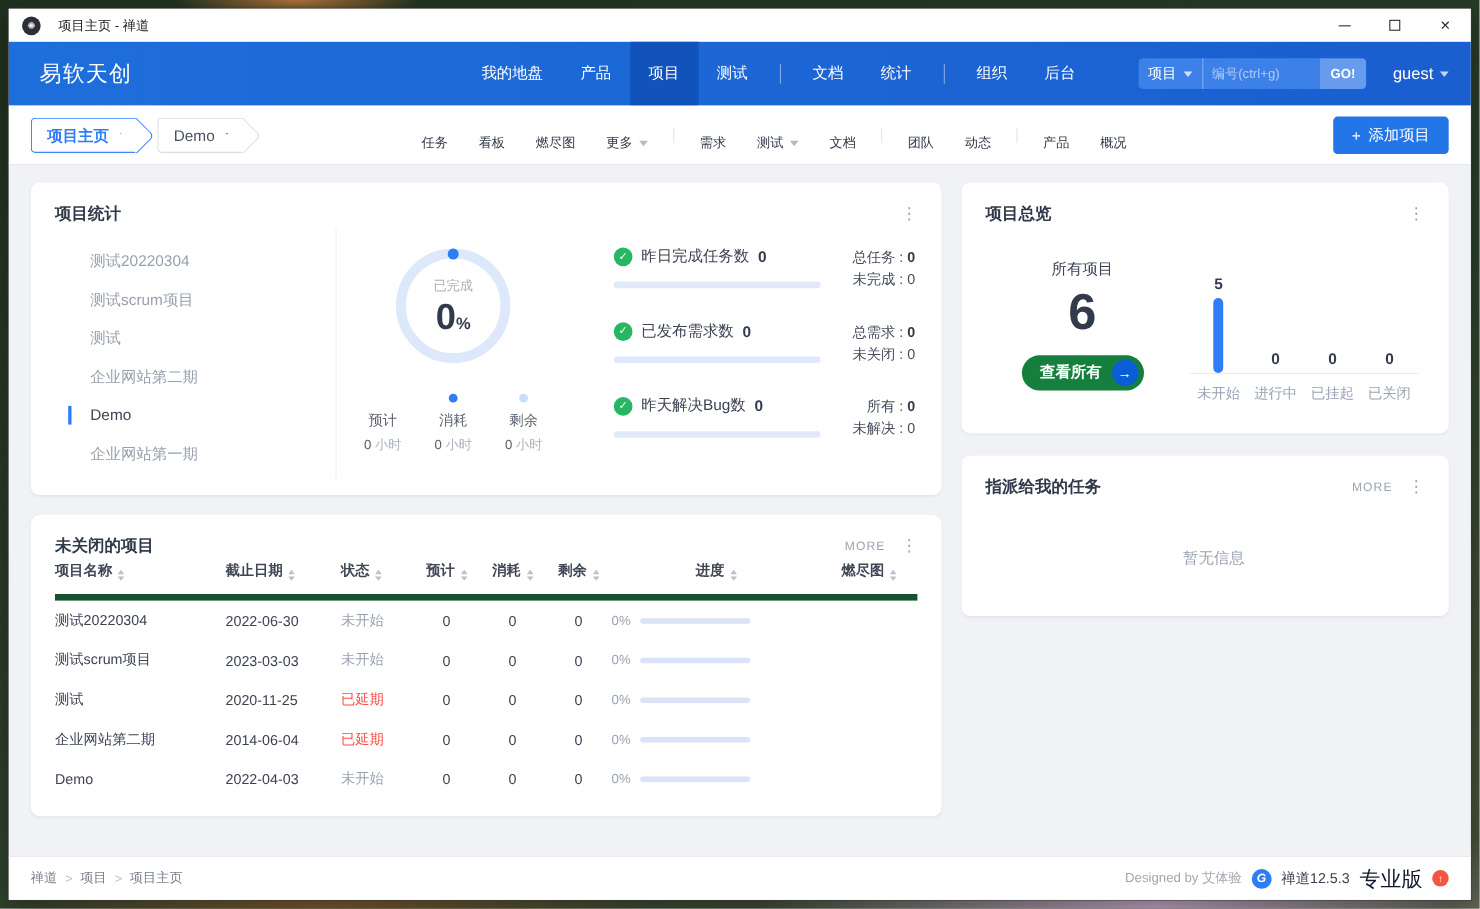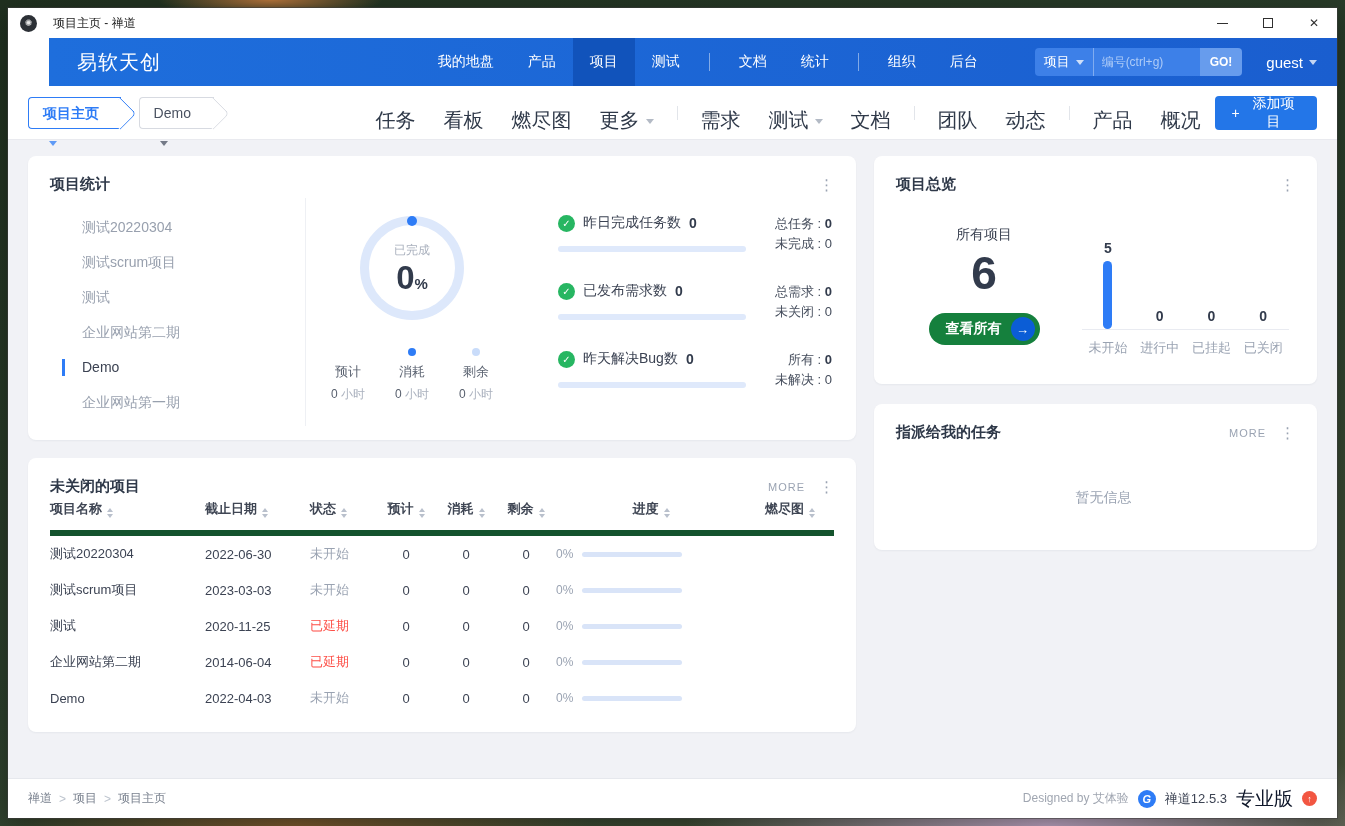--- a/index.html
+++ b/index.html
@@ -21,22 +21,22 @@
   .titlebar { height:30px; background:#fff; display:flex; align-items:center; padding-left:12px; flex:0 0 auto; }
   .app-icon { width:17px; height:17px; border-radius:50%; background:#2c3036; color:#e8e8e8; font-size:9px;
     display:flex; align-items:center; justify-content:center; }
   .tb-title { font-size:12px; color:#1c1c1c; margin-left:16px; }
   .tb-controls { margin-left:auto; display:flex; height:100%; }
   .tb-btn { width:46px; height:100%; display:flex; align-items:center; justify-content:center; color:#303030; }
   .glyph-min { width:11px; height:1px; background:#303030; display:block; }
   .glyph-max { width:10px; height:10px; border:1px solid #303030; display:block; }
   .glyph-close { font-size:12px; line-height:1; }
   
-  .navbar { height:48px; flex:0 0 auto; background:linear-gradient(90deg,#1e6edc,#1a5ecf);
-    display:flex; align-items:stretch; padding:0 20px 0 28px;margin-left:41px; }
+  .navbar { height:58px; flex:0 0 auto; background:linear-gradient(90deg,#1e6edc,#1a5ecf);
+    display:flex; align-items:stretch; padding:0 20px 0 28px; }
   .brand { color:#fff; font-size:20px; align-self:center; letter-spacing:1px; }
   .nav-items { display:flex; margin-left:auto; align-items:stretch; }
   .nav-item { padding:0 17px; display:flex; align-items:center; color:#fff; font-size:14px; cursor:pointer; }
   .nav-item.active { background:#1153bb; }
   .nav-div { width:1px; background:rgba(255,255,255,.45); height:18px; align-self:center; margin:0 12px; }
   .caret { display:inline-block; width:0; height:0; border-left:4px solid transparent; border-right:4px solid transparent;
     border-top:5px solid currentColor; opacity:.75; margin-left:6px; vertical-align:middle; }
   .search-group { display:flex; align-items:center; background:#3d80e8; border-radius:4px; margin-left:40px;
     align-self:center; height:28px; overflow:hidden; }
   .scope { color:#fff; font-size:13px; padding:0 9px; display:flex; align-items:center; height:100%; cursor:pointer; }
@@ -52,21 +52,21 @@
   .crumbs { display:flex; align-items:center; }
   .crumb { position:relative; height:32px; line-height:30px; padding:0 8px 0 14px; font-size:14px; background:transparent; }
   .crumb .arrow { content:""; position:absolute; top:4.6px; right:-11px; width:22.5px; height:22.5px;
     transform:rotate(45deg); border-radius:0 5px 0 0; background:#fff; }
   .crumb-label { position:relative; z-index:2; }
   .crumb-primary { border:1px solid #2e7cf6; border-right:none; border-radius:4px 0 0 4px; color:#2e7cf6; font-weight:700; }
   .crumb-primary .arrow { border-top:1px solid #2e7cf6; border-right:1px solid #2e7cf6; }
   .crumb-secondary { border:1px solid #d7dae1; border-right:none; border-radius:4px 0 0 4px; color:#4a5261; margin-left:18px; }
   .crumb-secondary .arrow { border-top:1px solid #d7dae1; border-right:1px solid #d7dae1; }
   .sub-menu { display:flex; align-items:center; margin-left:148px; }
-  .sub-item { padding:0 14px; font-size:20px; color:#2f3949; cursor:pointer; white-space:nowrap;margin-top:16px; }
+  .sub-item { padding:0 14px; font-size:12px; color:#2f3949; cursor:pointer; white-space:nowrap;margin-top:16px; }
   .sub-item .caret { color:#9aa3b2; border-top-color:#9aa3b2; }
   .sub-div { width:1px; height:14px; background:#e2e5ea; margin:0 9px; }
   .add-btn { margin-left:auto; background:#2376e8; color:#fff; font-size:14px; height:34px; padding:0 17px;
     border:none; border-radius:4px; display:flex; align-items:center; gap:7px; cursor:pointer; }
   
   .content { flex:1; min-height:0; background:#f1f2f6; padding:16px 20px 0; display:flex; gap:18px; }
   .col-left { width:828px; display:flex; flex-direction:column; gap:18px; }
   .col-right { flex:1; display:flex; flex-direction:column; gap:20px; }
   .panel { background:#fff; border-radius:8px; box-shadow:0 1px 2px rgba(20,30,60,.05); }
   .panel-head { display:flex; align-items:center; padding:19px 22px 0; }

